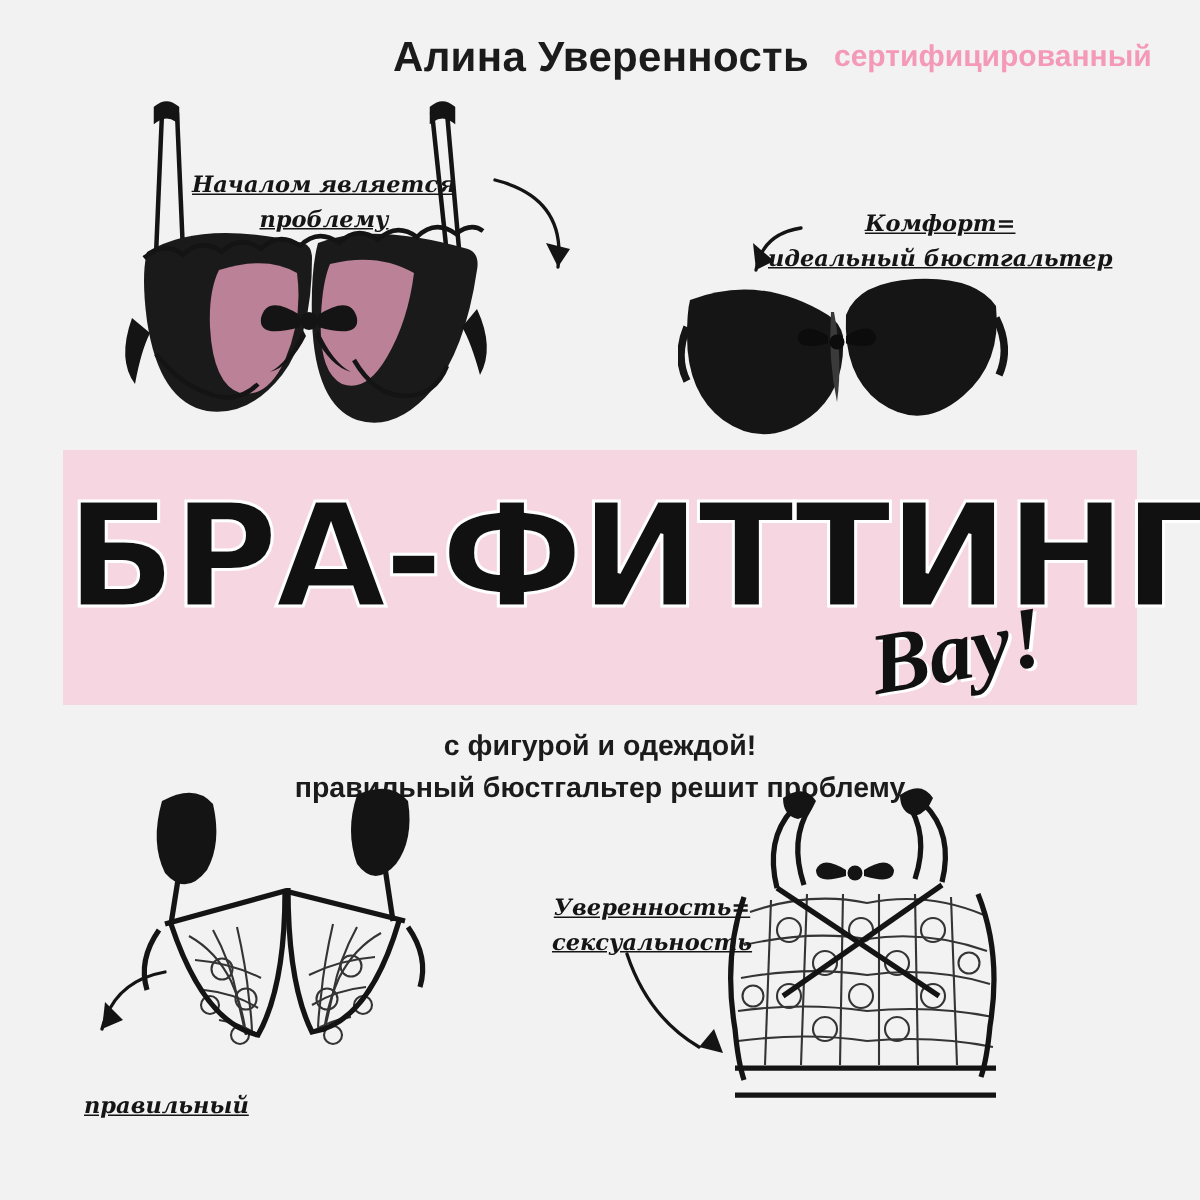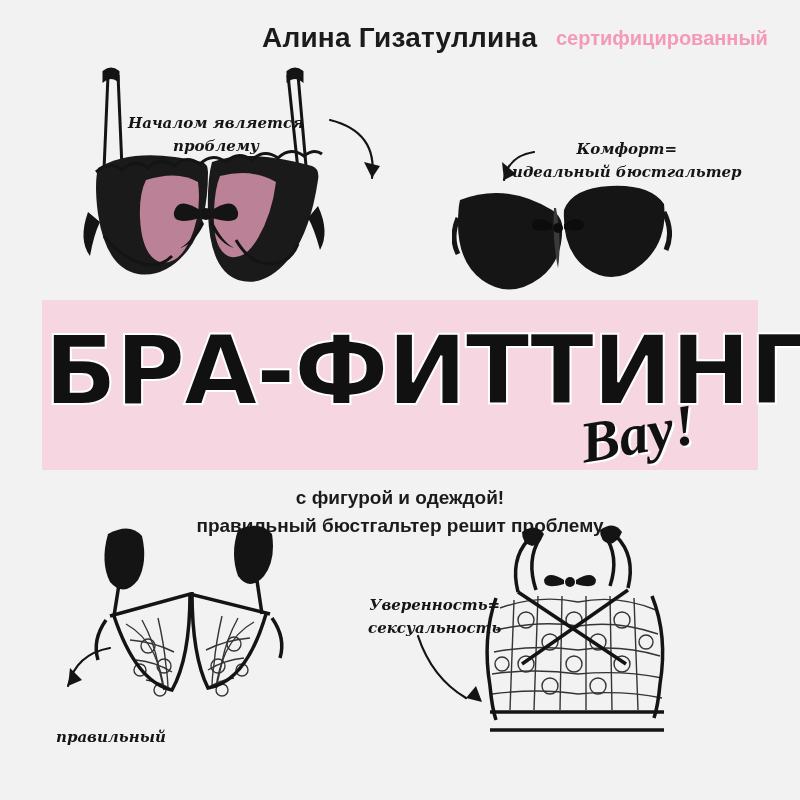--- a/index.html
+++ b/index.html
@@ -96,40 +96,40 @@
     font-weight: 700;
     font-size: 15px;
     line-height: 1.5;
     color: #151515;
     white-space: nowrap;
   }
   .note-tl { left: 128px; top: 112px; }
   .note-tr { left: 512px; top: 138px; }
   .note-bl { left: 56px; top: 726px; }
   .note-br { left: 368px; top: 594px; }
-  .note.center { text-align: center; }
+  .note.center { text-align: center; text-decoration: underline; }
 
   
   .arrows {
     position: absolute;
     left: 0; top: 0;
     width: 800px; height: 800px;
     pointer-events: none;
   }
 
   
   .art { position: absolute; }
   .art svg { display: block; }
 </style>
 </head>
 <body>
 
 <div class="cover">
 
-  <div class="author">Алина Гизатуллина</div>
+  <div class="author">Алина Уверенность</div>
   <div class="credential">
     <div><span>сертифицированный</span></div>
   </div>
 
   <div class="art" style="left:60px; top:60px;">
     <svg width="300" height="240" viewBox="0 0 300 240">
       <g fill="none" stroke="#141414" stroke-width="3">
         <path d="M48 15 L44 110"></path>
         <path d="M58 15 L62 108"></path>
         <path d="M44 12 q7 -6 14 0 l0 8 q-7 -5 -14 0 z" fill="#141414"></path>

